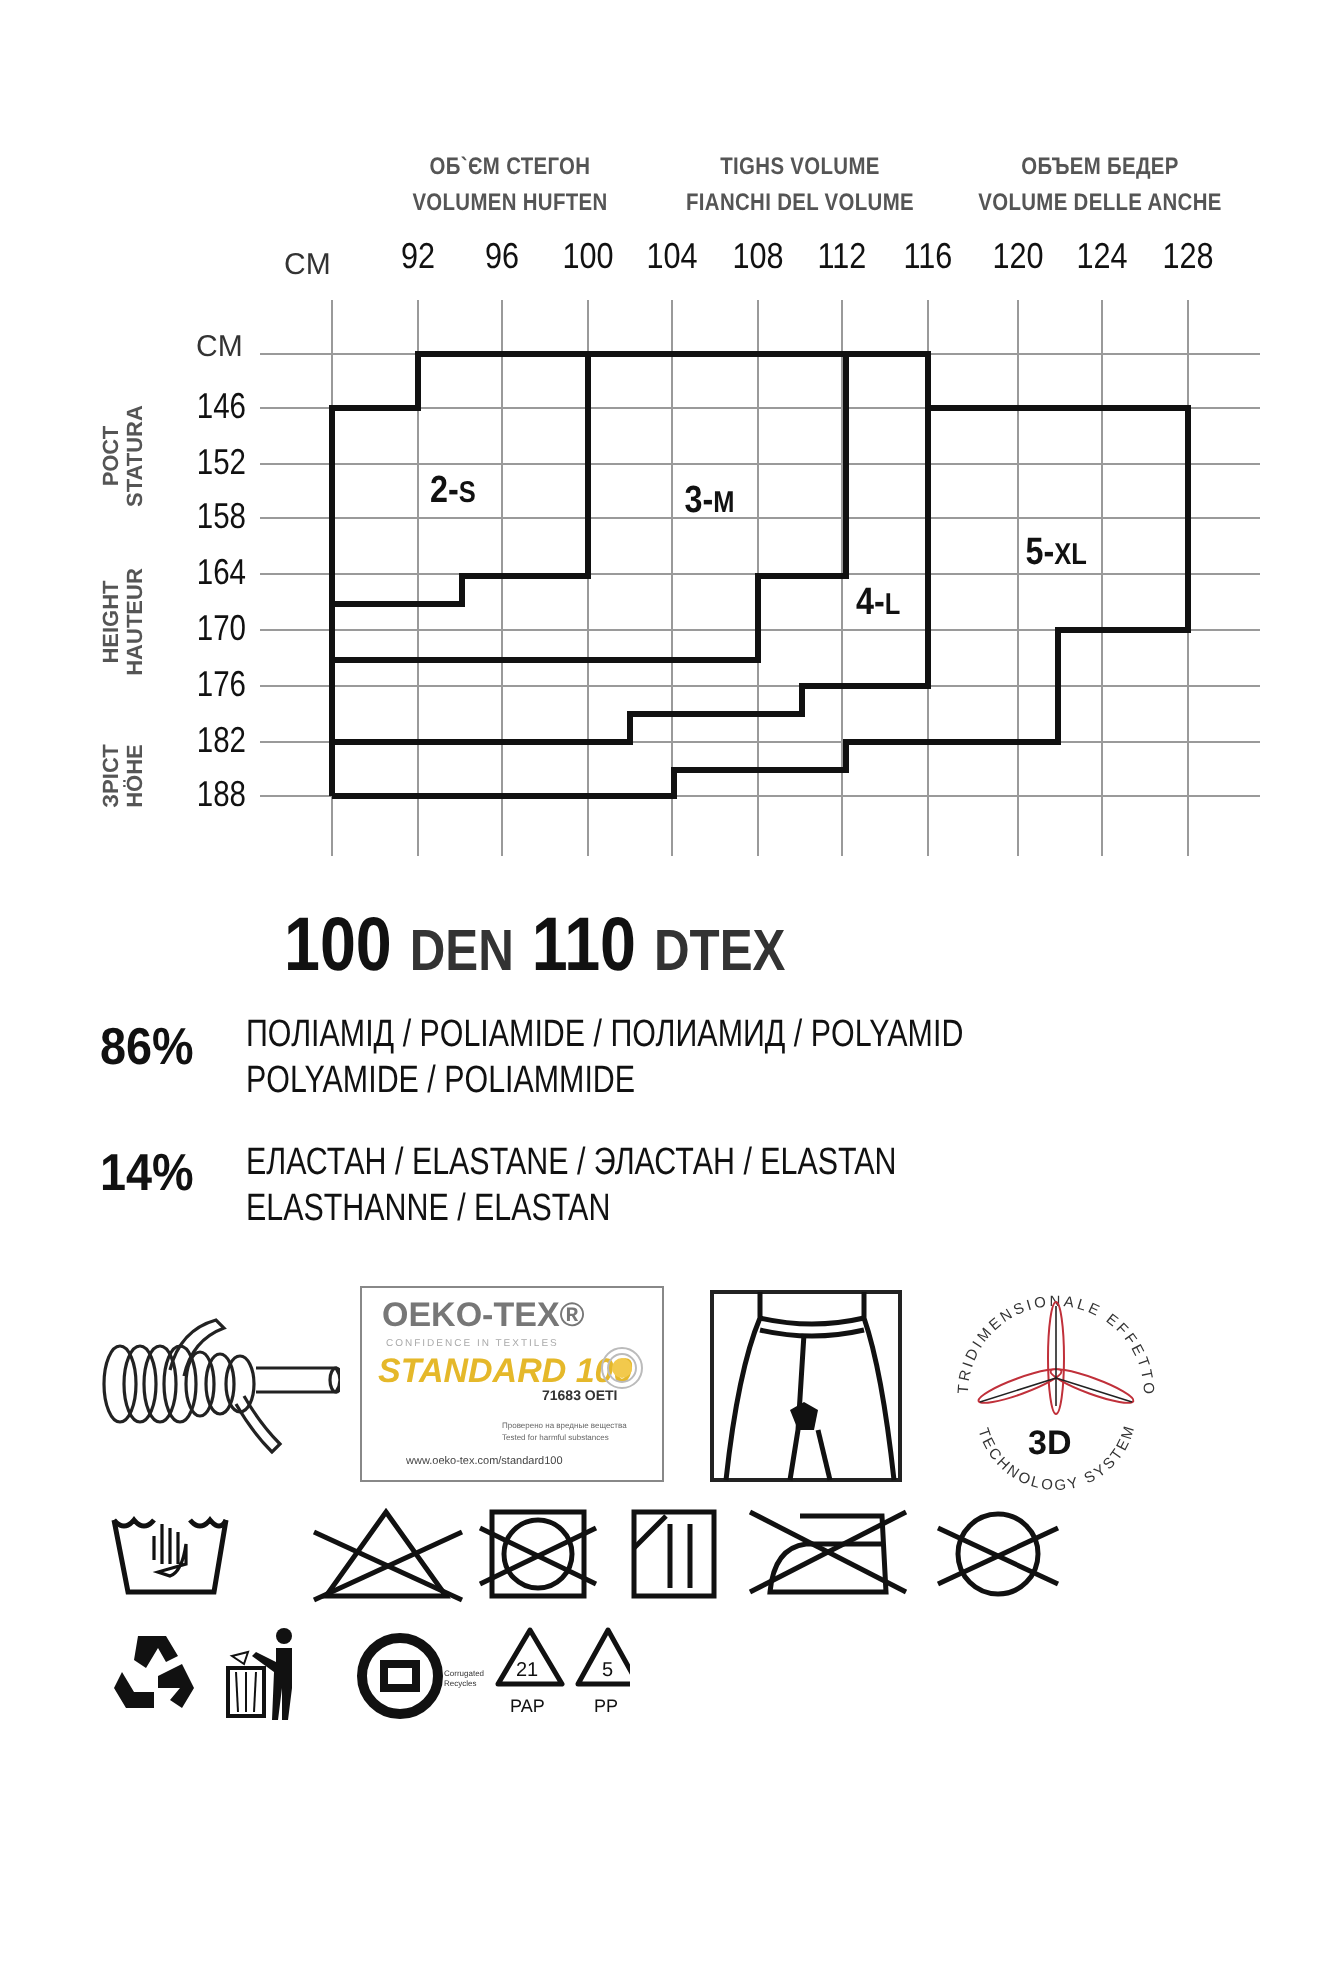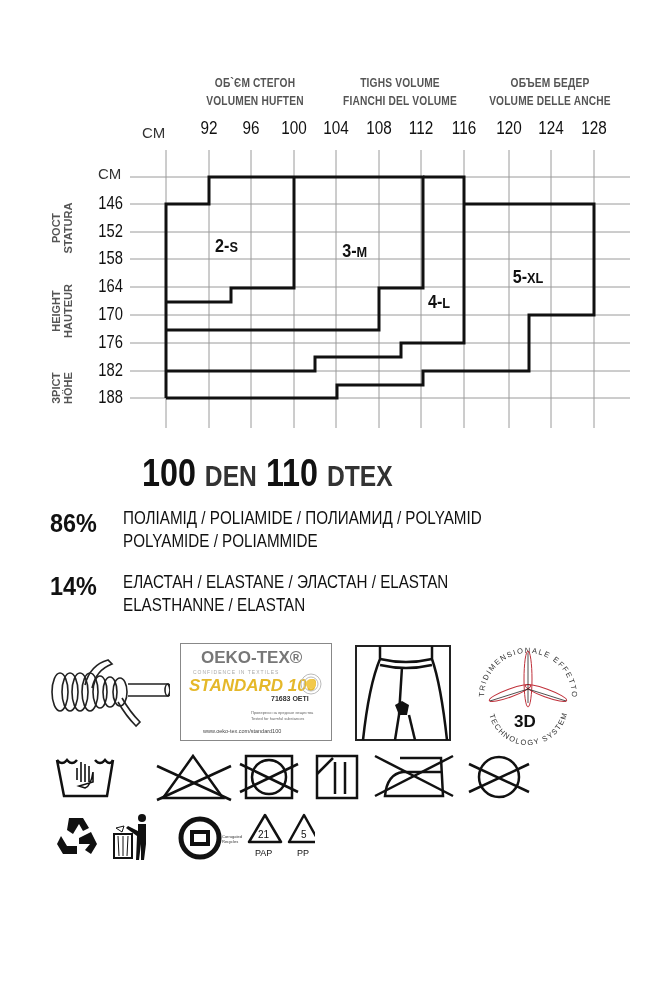--- a/index.html
+++ b/index.html
@@ -161,21 +161,21 @@
     <ellipse cx="50" cy="42" rx="8" ry="19"></ellipse>
     <ellipse cx="60" cy="42" rx="7" ry="16"></ellipse>
     <ellipse cx="70" cy="42" rx="7" ry="15"></ellipse>
     <ellipse cx="80" cy="42" rx="7" ry="14"></ellipse>
     <path d="M45,35 Q50,15 68,10 L72,14 Q56,20 52,38"></path>
     <path d="M82,48 Q90,62 100,72 L96,76 Q86,66 78,52"></path>
   </g>
 </svg>
 
 <div class="abs oeko" style="left:180px;top:643px;width:150px;height:96px;">
-  <div class="abs t1" style="left:10px;top:4px;margin-left:10px;">OEKO-TEX®</div>
+  <div class="abs t1" style="left:10px;top:4px;">OEKO-TEX®</div>
   <div class="abs t2" style="left:12px;top:25px;">CONFIDENCE IN TEXTILES</div>
   <div class="abs t3" style="left:8px;top:32px;">STANDARD 100</div>
   <svg class="abs" style="left:118px;top:28px;" width="24" height="24">
     <g stroke="#bbb" stroke-width="1" fill="none">
       <circle cx="12" cy="12" r="10"></circle>
         <circle cx="12" cy="12" r="7"></circle>
     </g>
     <circle cx="12" cy="12" r="5" fill="#f2c94c"></circle>
   </svg>
   <div class="abs t4" style="left:90px;top:51px;">71683 OETI</div>

